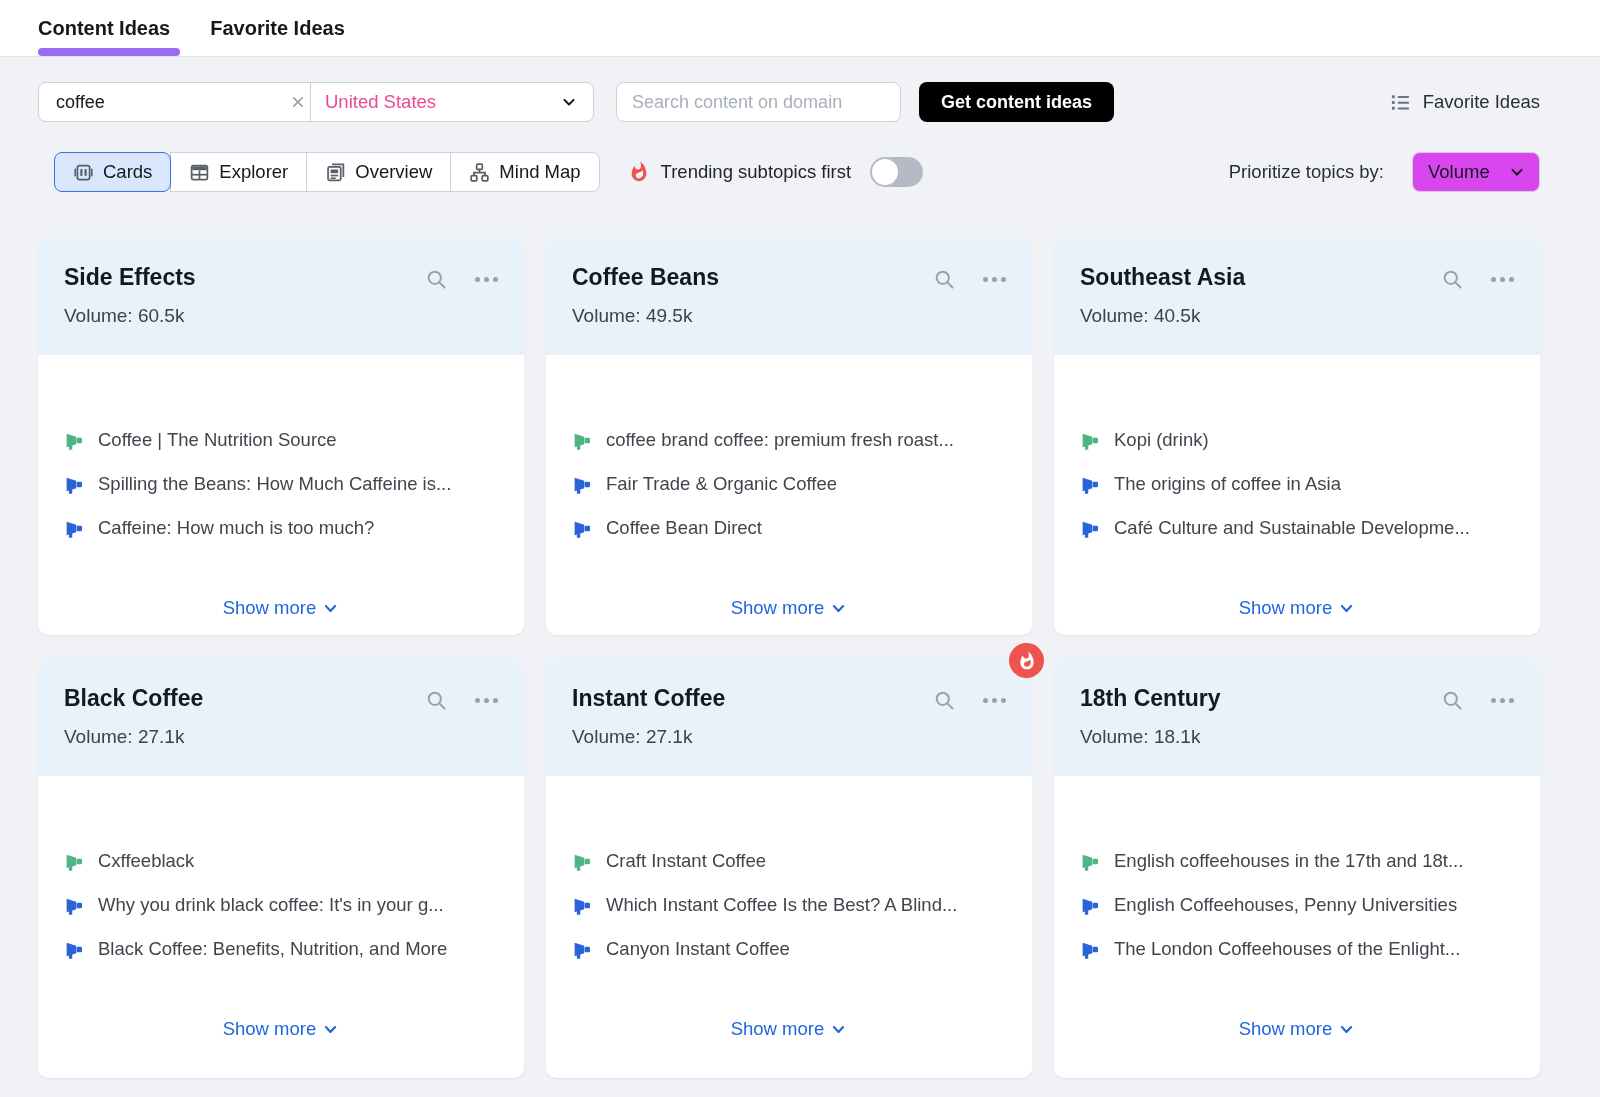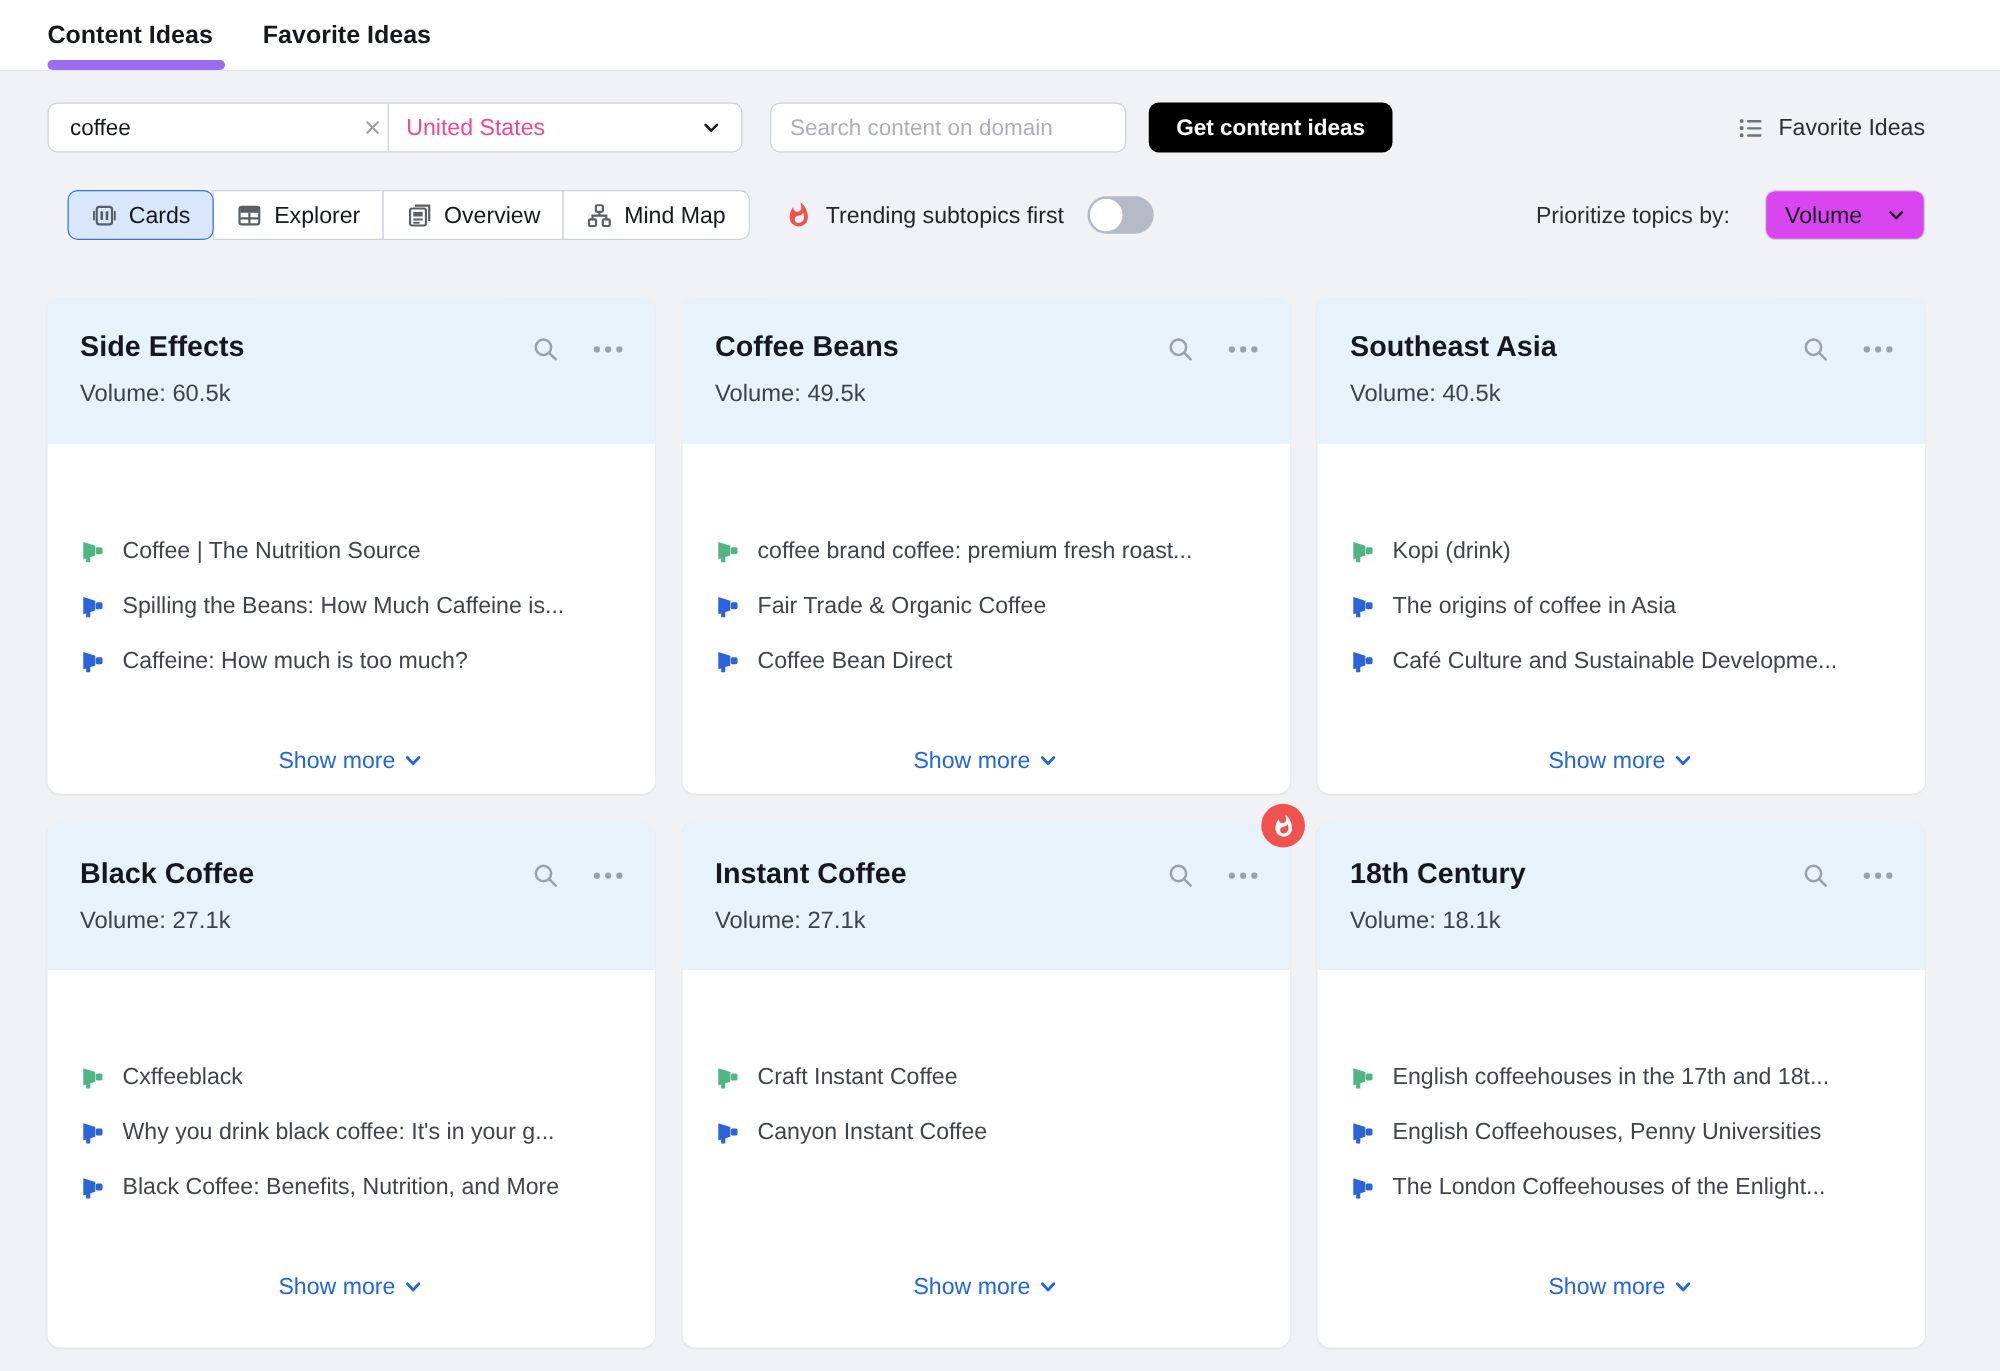--- a/index.html
+++ b/index.html
@@ -643,20 +643,30 @@
     <span class="mega green">
       <svg viewBox="0 0 24 24">
         <path d="M3 4.2 L14 7.6 L14 16.4 L3 19.8 Z"></path>
         <rect x="14.4" y="8.8" width="6.2" height="6.4" rx="1.4"></rect>
         <path d="M5.6 18.2 L9.4 17 L9.4 22.6 L5.6 22.6 Z"></path>
       </svg>
     </span>
     <span class="item-text">Craft Instant Coffee</span>
   </div>
 
+  <div class="card-item">
+    <span class="mega blue">
+      <svg viewBox="0 0 24 24">
+        <path d="M3 4.2 L14 7.6 L14 16.4 L3 19.8 Z"></path>
+        <rect x="14.4" y="8.8" width="6.2" height="6.4" rx="1.4"></rect>
+        <path d="M5.6 18.2 L9.4 17 L9.4 22.6 L5.6 22.6 Z"></path>
+      </svg>
+    </span>
+    <span class="item-text">Which Instant Coffee Is the Best? A Blind...</span>
+  </div>
 
   <div class="card-item">
     <span class="mega blue">
       <svg viewBox="0 0 24 24">
         <path d="M3 4.2 L14 7.6 L14 16.4 L3 19.8 Z"></path>
         <rect x="14.4" y="8.8" width="6.2" height="6.4" rx="1.4"></rect>
         <path d="M5.6 18.2 L9.4 17 L9.4 22.6 L5.6 22.6 Z"></path>
       </svg>
     </span>
     <span class="item-text">Canyon Instant Coffee</span>

